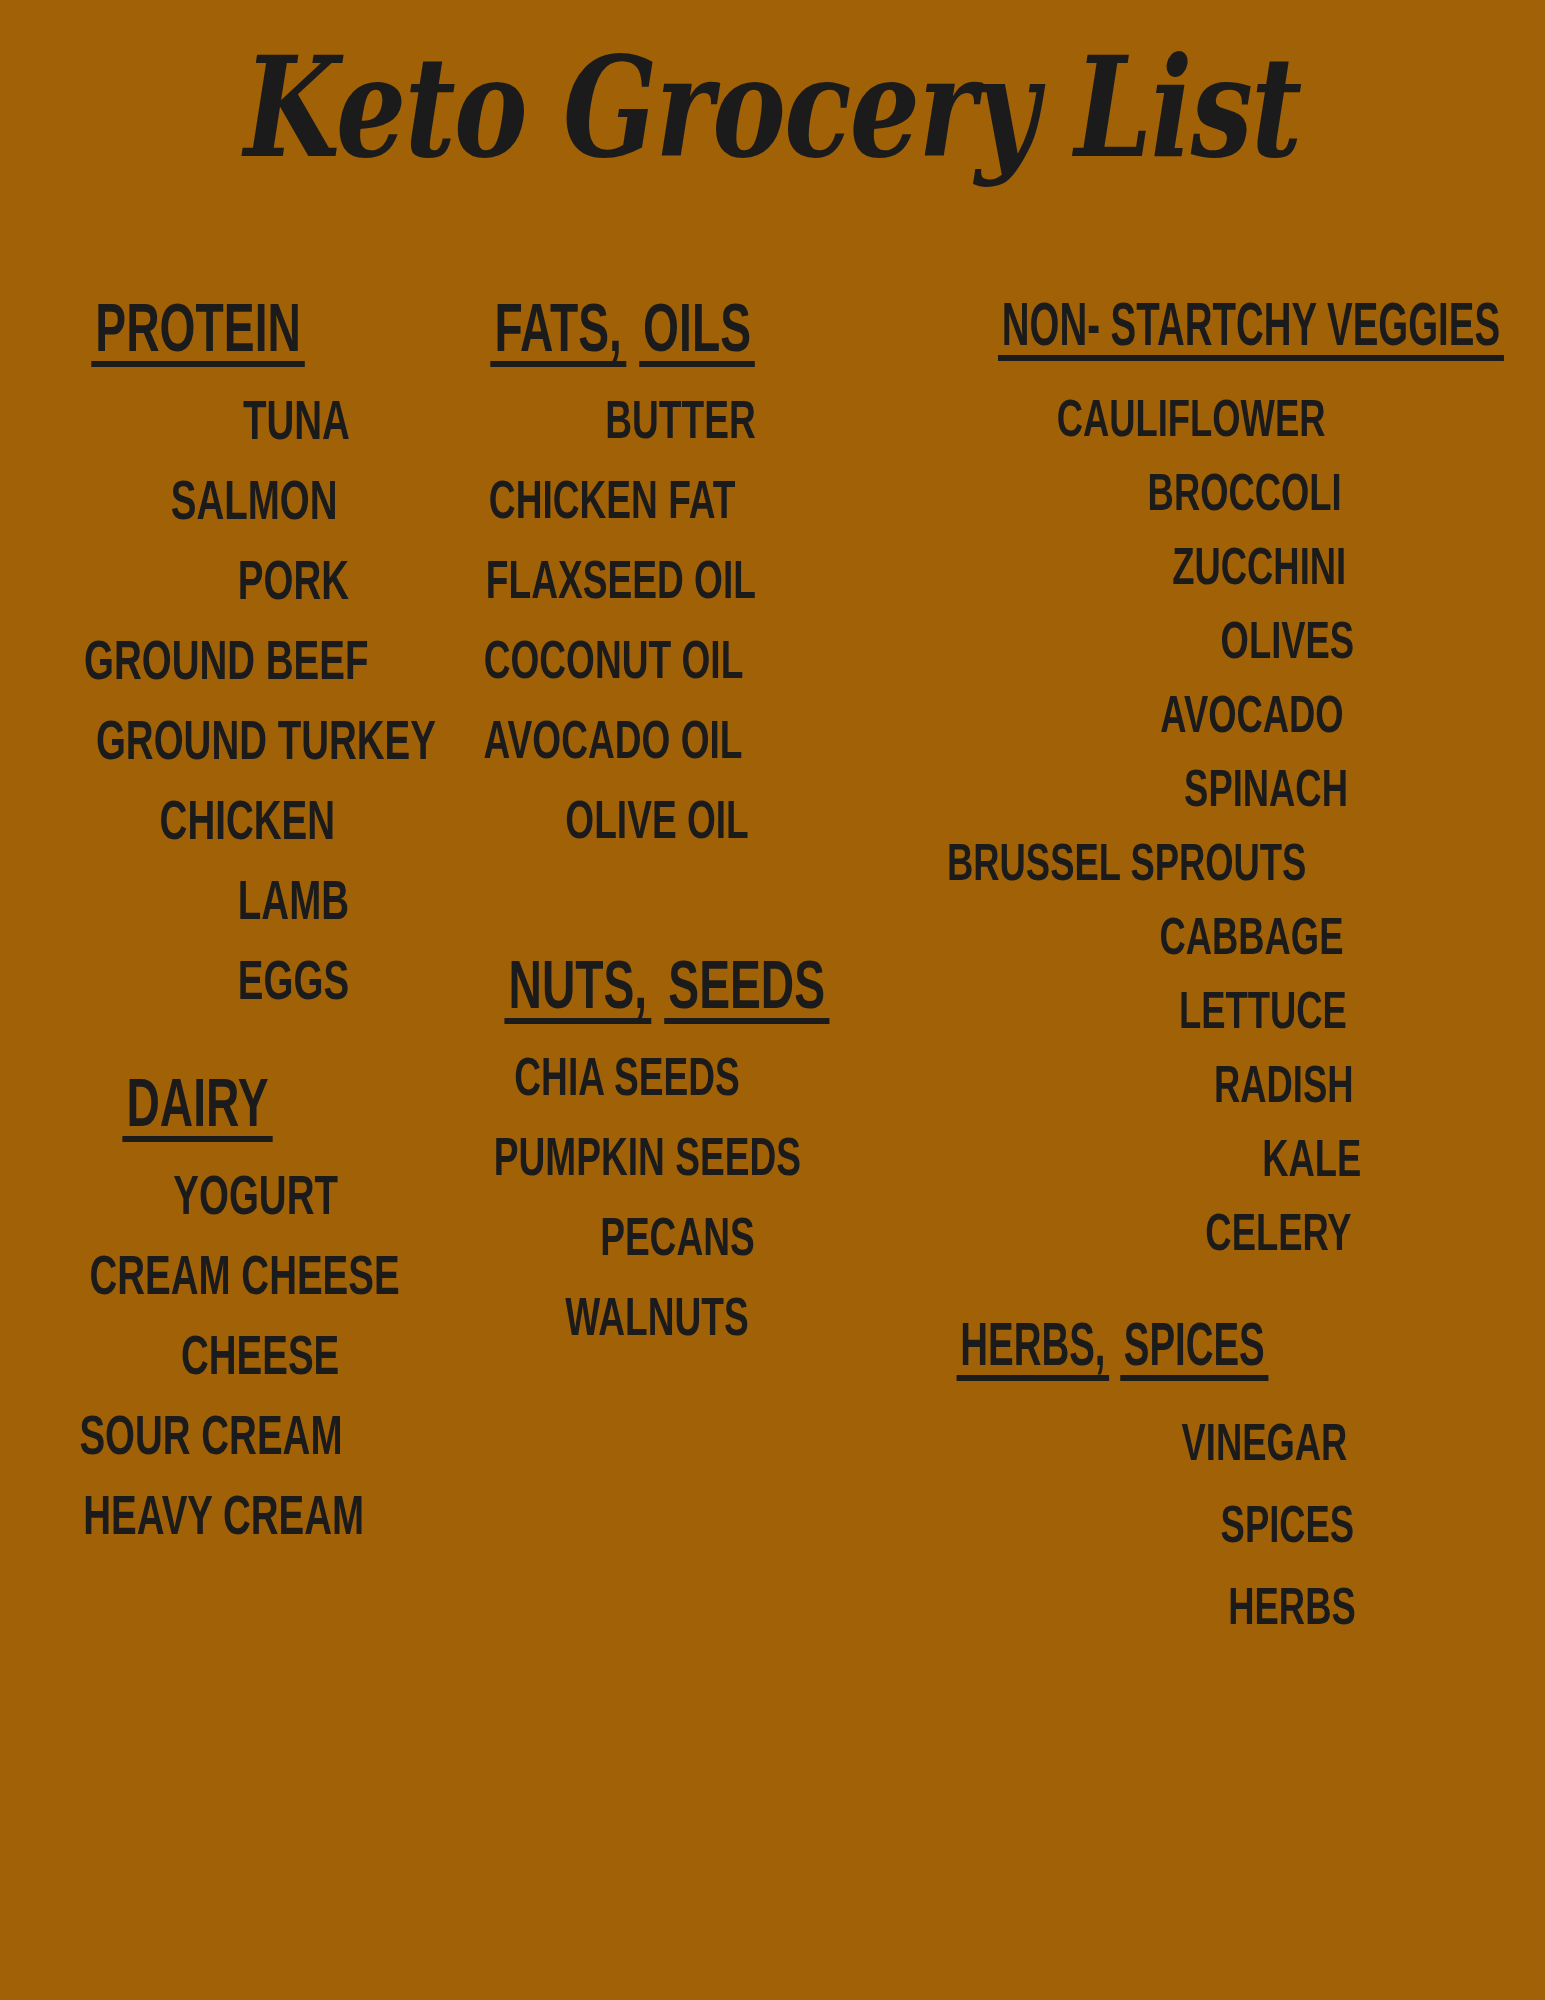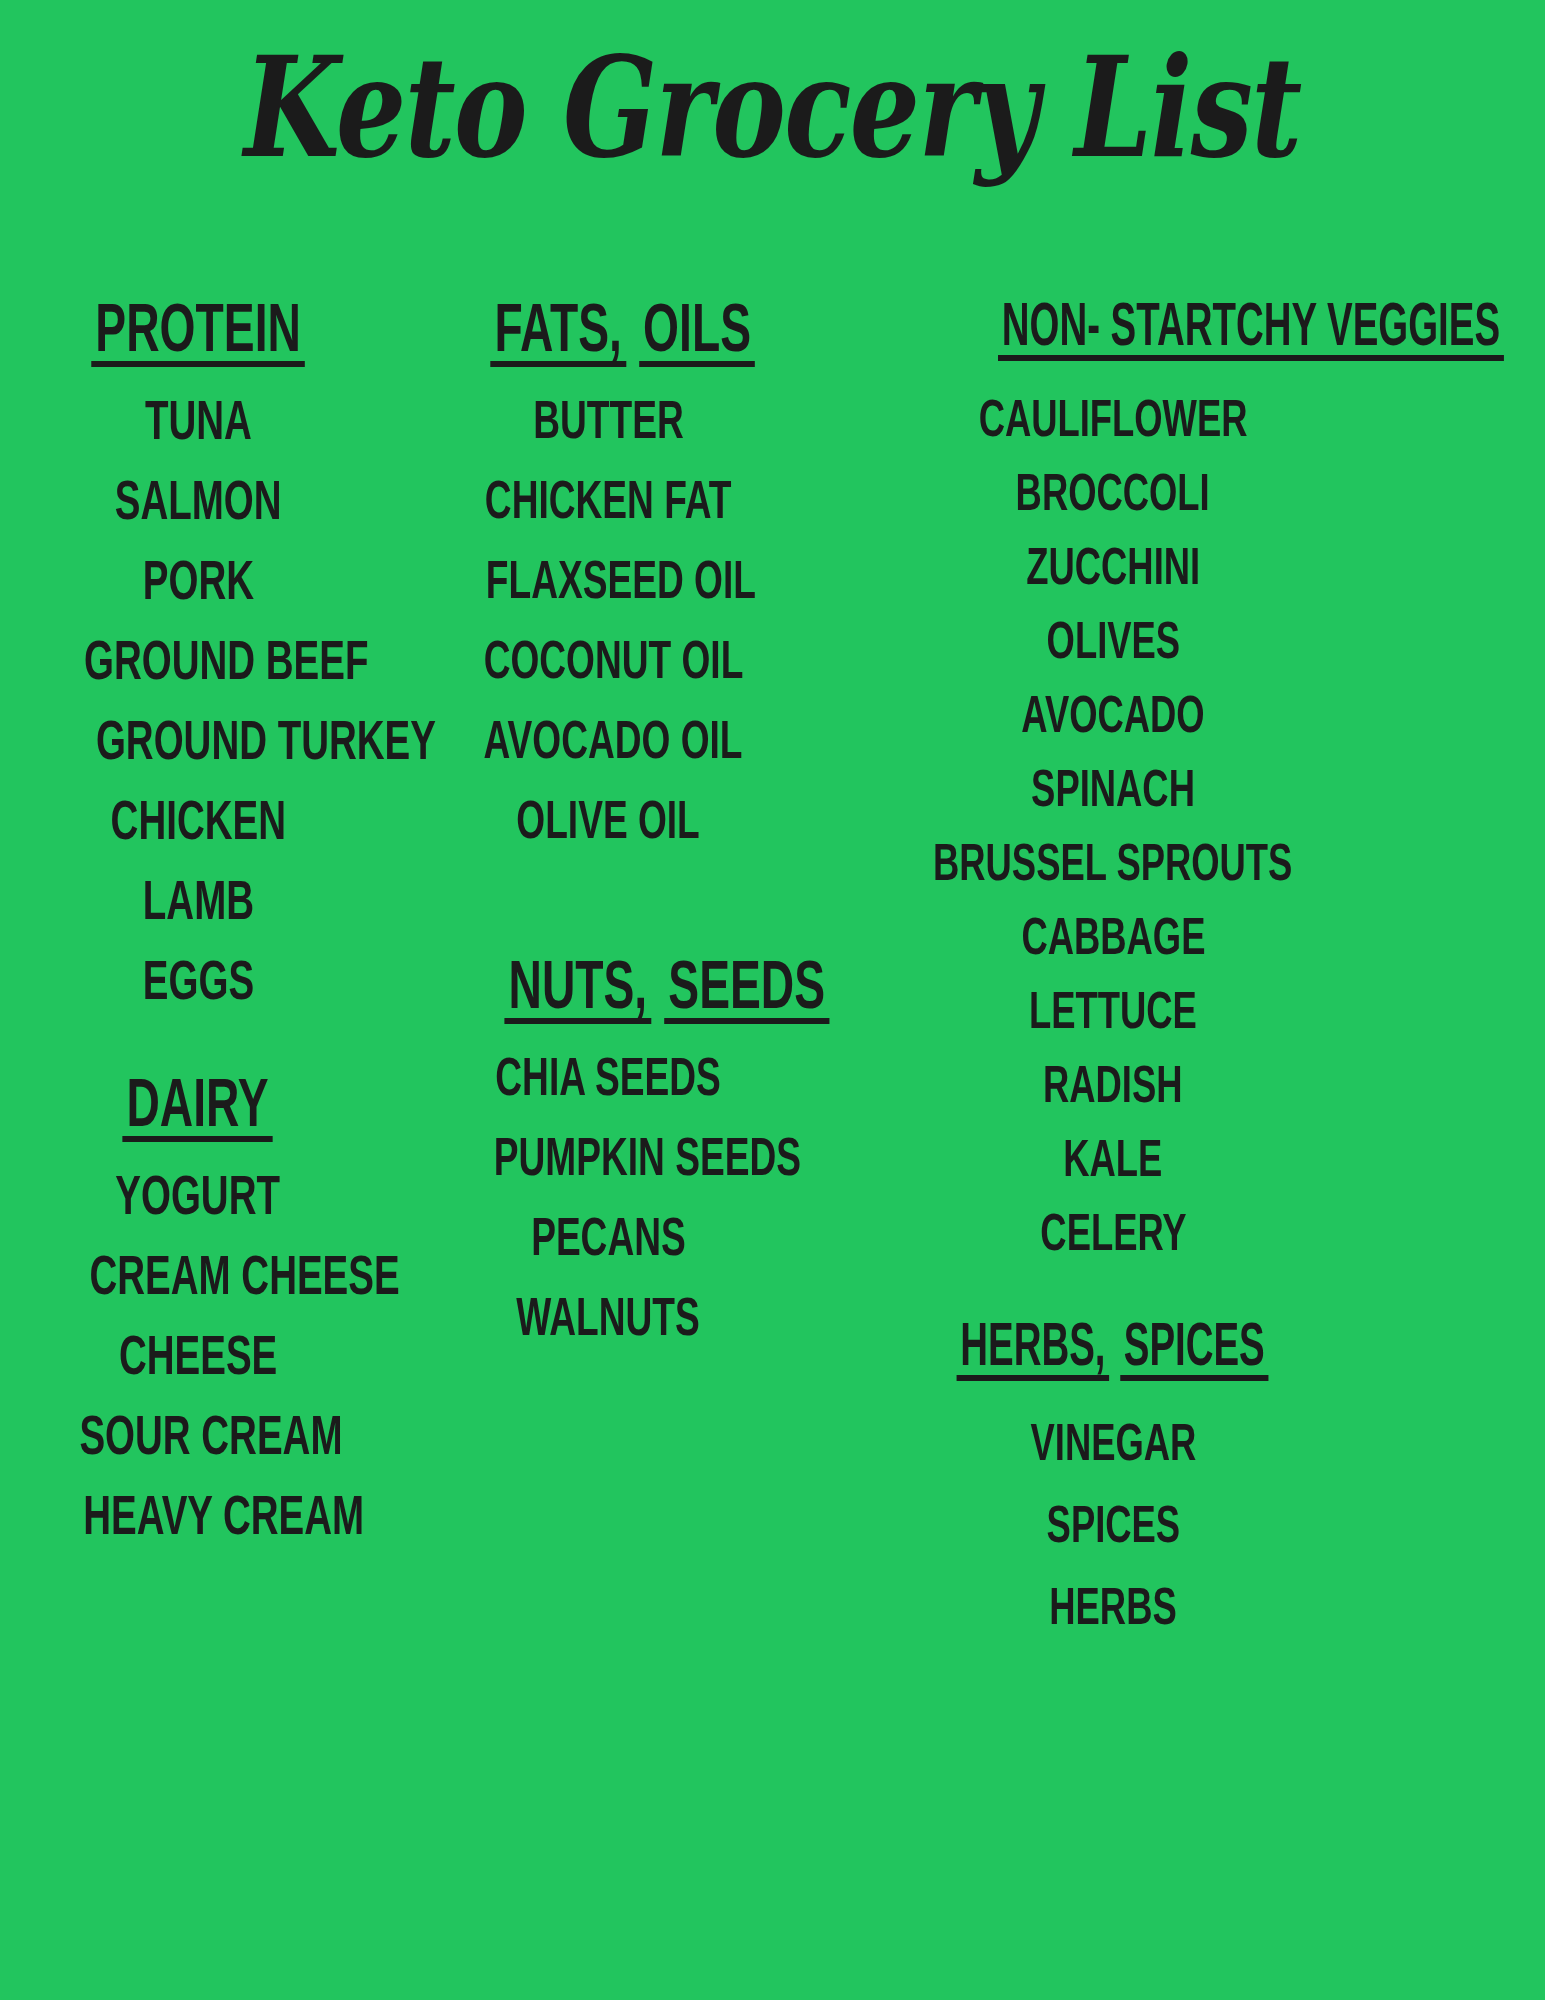--- a/index.html
+++ b/index.html
@@ -49,21 +49,21 @@
     display: inline-block;
     vertical-align: top;
     border-bottom: 6px solid currentColor;
     padding: 0 6px;
   }
   .usep { display: inline-block; width: 0.28em; }
 
   .col-2 .header { height: 68px; font-size: 62px; line-height: 62px; }
   .col-2 .hscale { transform: scaleX(0.62); }
 
-  .items { margin-top: 13px; }
+  .items { margin-top: 13px; text-align: right; }
   .col-2 .items { margin-top: 20px; }
 
   .item {
     font-size: 55px;
     font-weight: 700;
     line-height: 80px;
     white-space: nowrap;
   }
   .iscale { display: inline-block; transform: scaleX(0.70); }
 
@@ -71,21 +71,21 @@
   .col-2 .item { font-size: 52px; line-height: 74px; }
   .col-2 .section:nth-of-type(2) .item { line-height: 82px; text-decoration: underline; }
 
   .col-0 .section + .section { margin-top: 48px; }
   .col-1 .section + .section { margin-top: 90px; }
   .col-2 .section + .section { margin-top: 44px; }
 </style>
 </head>
 <body>
 
-<div class="page" style="color: rgb(27, 27, 27); background: #22c55e;">
+<div class="page" style="color: rgb(27, 27, 27); background: #a16207;">
   <h1 class="title"><span class="tscale">Keto Grocery List</span></h1>
 
   <div class="columns">
     <div class="col col-0">
         <section class="section">
           <h2 class="header"><span class="hscale"><span class="useg">PROTEIN</span></span></h2>
           <div class="items">
             <div class="item"><span class="iscale">TUNA</span></div>
             <div class="item"><span class="iscale">SALMON</span></div>
             <div class="item"><span class="iscale">PORK</span></div>

